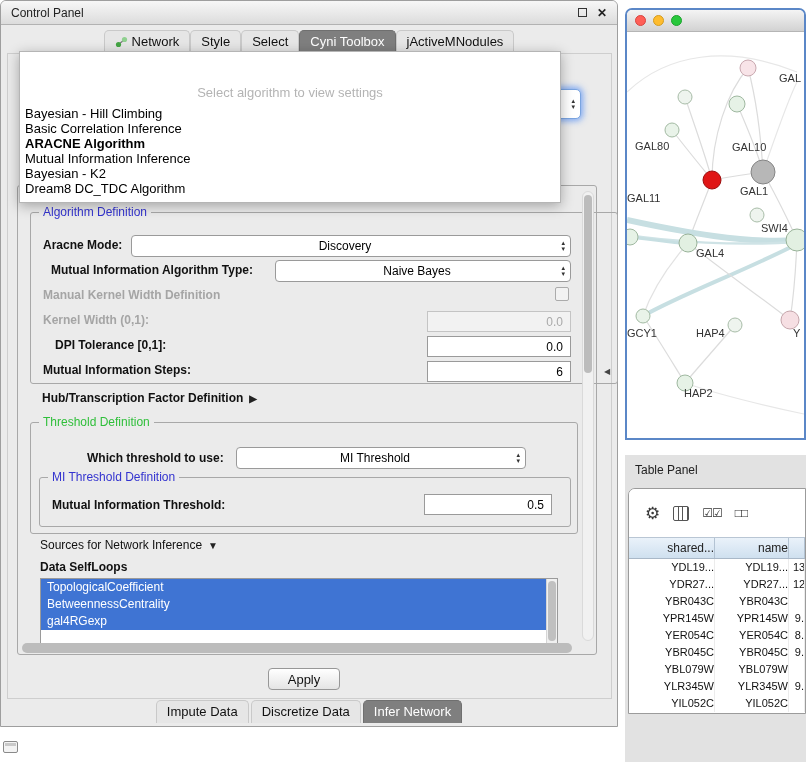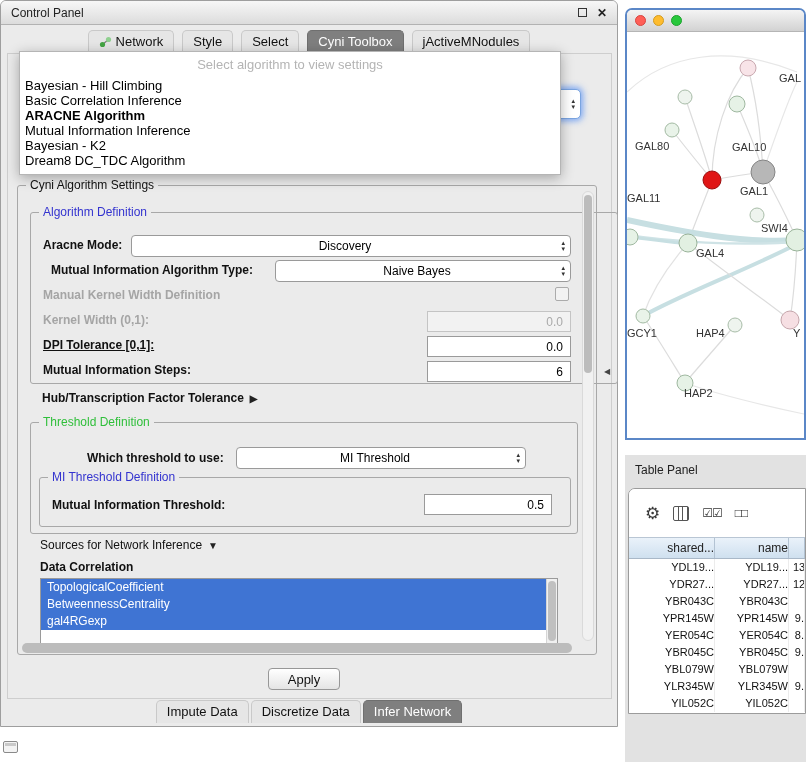--- a/index.html
+++ b/index.html
@@ -10,32 +10,32 @@
   .control-panel{position:absolute;left:0;top:8;width:618px;height:727px;background:#ebebeb;
     border:1px solid #9e9e9e;border-radius:6px 6px 0 0;}
   .cp-titlebar{position:absolute;left:0;top:0;right:0;height:24px;border-radius:5px 5px 0 0;
     background:linear-gradient(#f7f7f7,#dcdcdc);border-bottom:1px solid #b2b2b2;
     display:flex;align-items:center;padding:0 10px;font-size:12px;color:#222;}
   .cp-title{flex:1;}
   .float-btn{width:9px;height:9px;border:1.5px solid #333;margin-right:10px;background:transparent;}
   .close-btn{font-size:12px;font-weight:bold;color:#222;line-height:12px;cursor:default;}
 
   .tab-bar{position:absolute;left:0;top:28-0px;top:28px;right:0;height:24px;display:flex;
-    justify-content:center;align-items:flex-end;gap:8px;}
+    justify-content:center;align-items:flex-end;gap:0;}
   .tab{display:flex;align-items:center;gap:4px;padding:3px 10px 4px;font-size:13px;color:#111;
     background:#e6e6e6;border:1px solid #c9c9c9;border-bottom:none;border-radius:5px 5px 0 0;}
   .tab-active{background:#7f7f7f;border-color:#6f6f6f;color:#fff;}
 
   .content-inset{position:absolute;left:6px;top:52px;width:605px;height:646px;
     border:1px solid #cecece;background:#ebebeb;}
 
   
   .dd-popup{position:absolute;left:18px;top:50px;width:542px;background:#fff;
     border:1px solid #b5b5b5;box-shadow:0 3px 12px rgba(0,0,0,.3);z-index:60;padding:3px 0 6px;}
-  .dd-placeholder{color:#b4b4b4;text-align:center;font-size:13px;padding:2px 0 6px;}
+  .dd-placeholder{color:#b4b4b4;text-align:center;font-size:13px;padding:2px 0 6px;margin-top:28px;}
   .dd-item{font-size:13px;line-height:15px;padding:0 5px;color:#000;}
   .dd-bold{font-weight:bold;}
 
   
   .combo-glow{position:absolute;left:30px;top:88px;width:550px;height:30px;background:#fff;
     border:1px solid #7aa4e0;border-radius:5px;box-shadow:0 0 6px 2px rgba(96,150,245,.8);z-index:40;}
 
   
   .group{position:absolute;border:1px solid #a8a8a8;border-radius:3px;}
   .gtitle{position:absolute;top:-8px;left:8px;background:#ebebeb;padding:0 4px;font-size:12px;color:#111;white-space:nowrap;}
@@ -195,29 +195,29 @@
             <span>▾</span>
           </span>
       </div>
 
       <span class="lbl lbl-dis" style="left:12px;top:75px;">Manual Kernel Width Definition</span>
       <span class="cb" style="left:524px;top:74px;"></span>
 
       <span class="lbl lbl-dis" style="left:12px;top:100px;">Kernel Width (0,1):</span>
       <div class="tfield tfield-dis" style="left:396px;top:98px;width:144px;">0.0</div>
 
-      <span class="lbl" style="left:12px;top:125px;text-decoration:underline;">DPI Tolerance [0,1]:</span>
+      <span class="lbl" style="left:24px;top:125px;">DPI Tolerance [0,1]:</span>
       <div class="tfield" style="left:396px;top:123px;width:144px;">0.0</div>
 
       <span class="lbl" style="left:12px;top:150px;">Mutual Information Steps:</span>
       <div class="tfield" style="left:396px;top:148px;width:144px;">6</div>
     </div>
 
     <span class="lbl" style="left:24px;top:205px;">
-      <span>Hub/Transcription Factor Tolerance</span><span class="expander">▶</span>
+      <span>Hub/Transcription Factor Definition</span><span class="expander">▶</span>
     </span>
 
     <div class="group" style="left:12px;top:236px;width:548px;height:112px;">
       <span class="gtitle t-green">Threshold Definition</span>
 
       <span class="lbl" style="left:56px;top:28px;">Which threshold to use:</span>
       <div class="combo" style="left:205px;top:24px;width:290px;">
         <span>MI Threshold</span>
         <span class="combo-arrows">
             <span>▴</span>
@@ -228,21 +228,21 @@
       <div class="group" style="left:8px;top:54px;width:532px;height:50px;">
         <span class="gtitle t-blue">MI Threshold Definition</span>
         <span class="lbl" style="left:12px;top:20px;">Mutual Information Threshold:</span>
         <div class="tfield" style="left:384px;top:16px;width:128px;">0.5</div>
       </div>
     </div>
 
     <span class="lbl" style="left:22px;top:352px;font-weight:normal;">
       <span>Sources for Network Inference</span><span class="expander">▼</span>
     </span>
-    <span class="lbl" style="left:22px;top:374px;">Data Correlation</span>
+    <span class="lbl" style="left:22px;top:374px;">Data SelfLoops</span>
 
     <div class="attr-list" style="left:22px;top:392px;width:518px;height:70px;">
       <div class="attr-scroll">
           <div class="attr-item">TopologicalCoefficient</div>
           <div class="attr-item">BetweennessCentrality</div>
           <div class="attr-item">gal4RGexp</div>
         </div>
       <div class="attr-sb">
           <div class="attr-sb-thumb"></div>
         </div>

